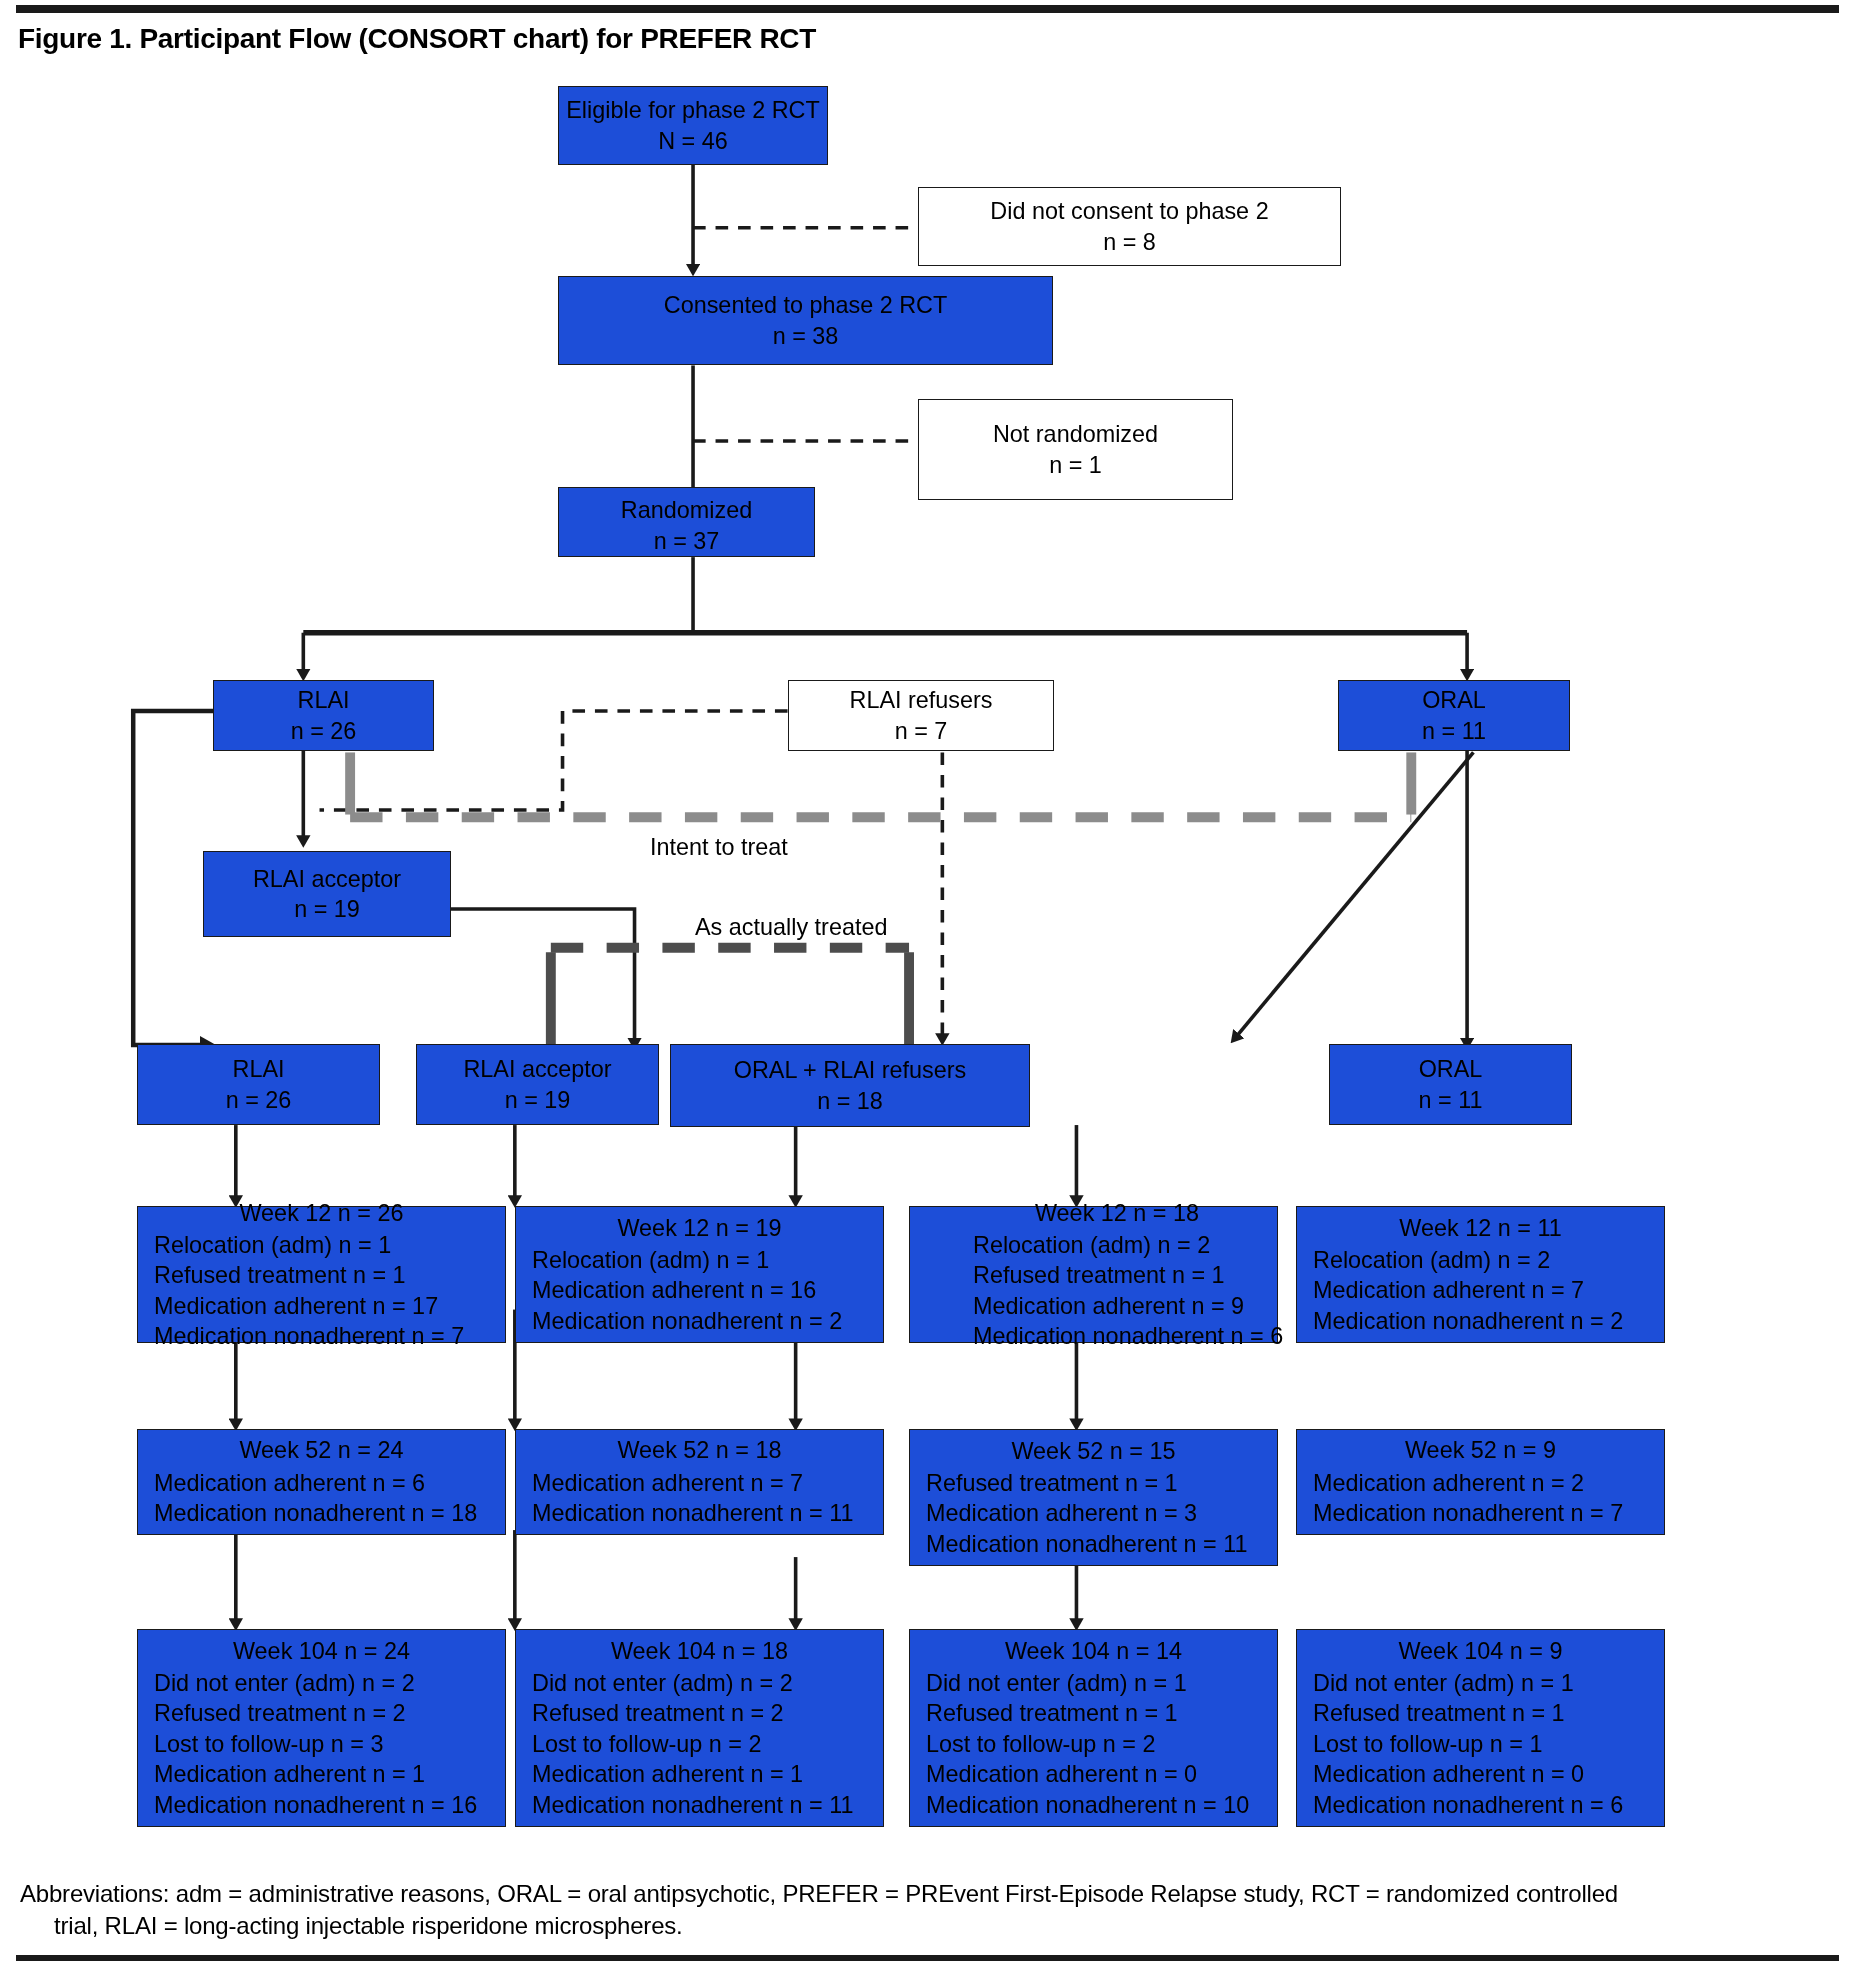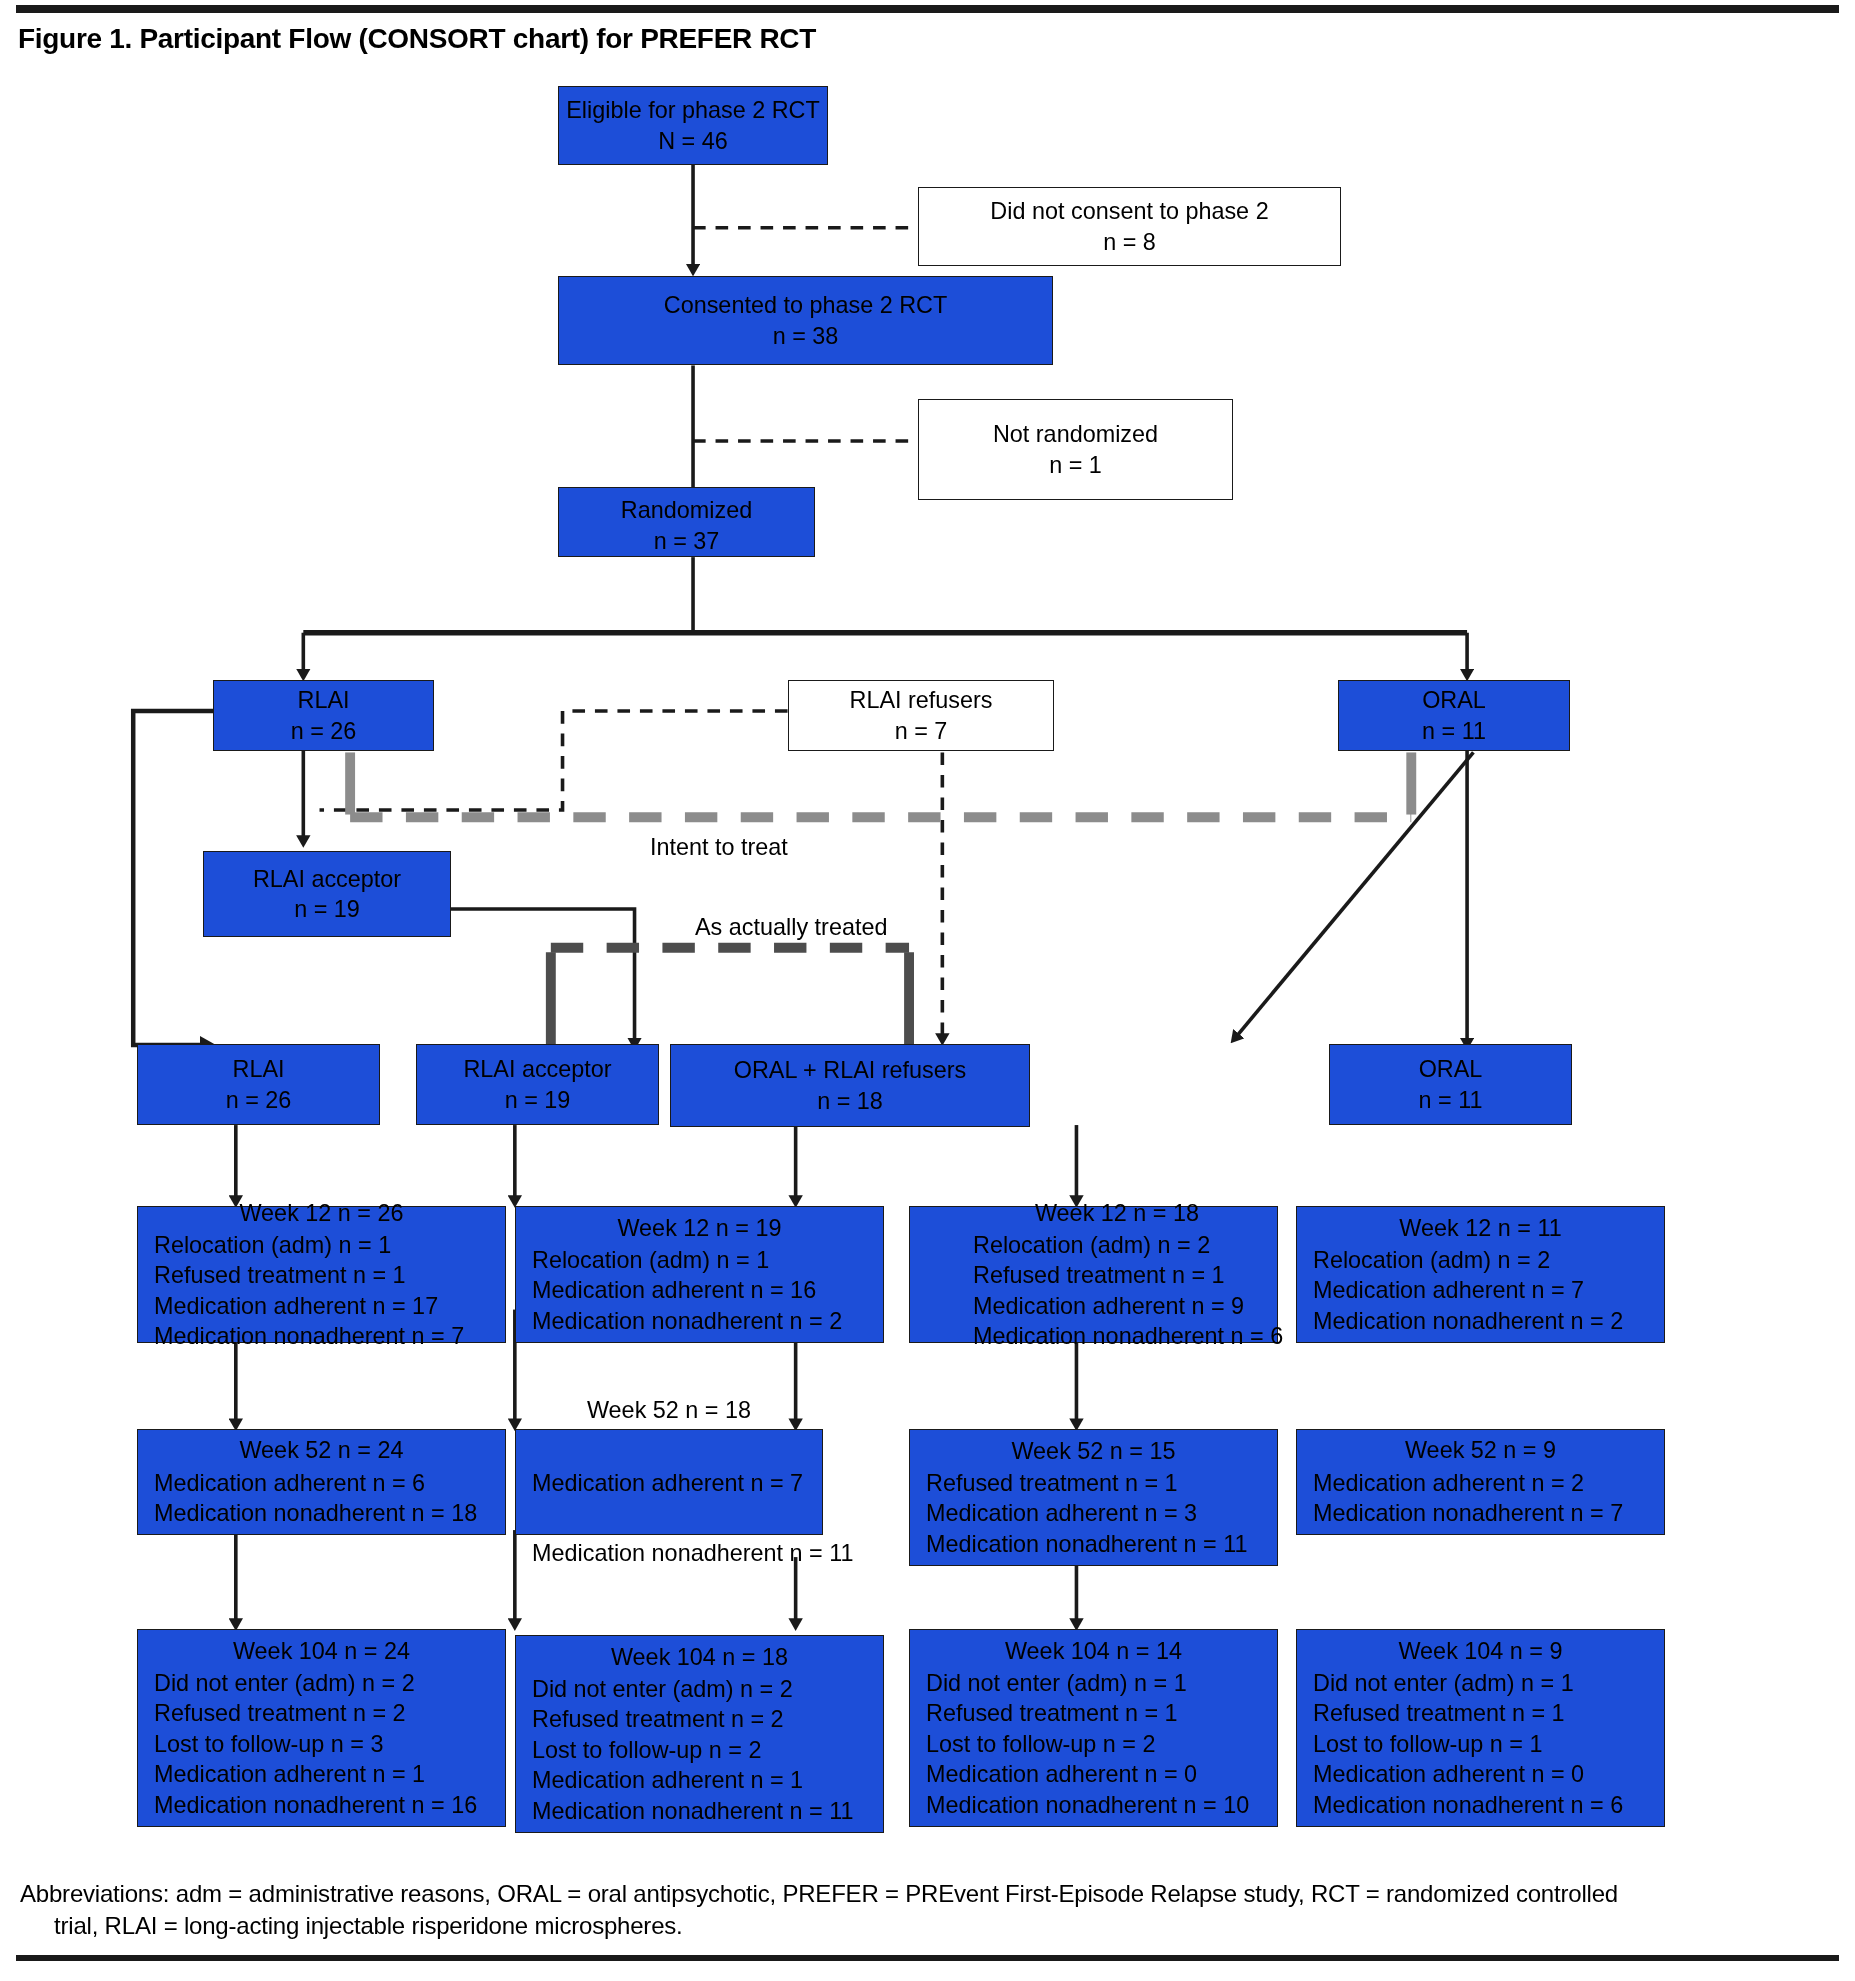--- a/index.html
+++ b/index.html
@@ -198,21 +198,21 @@
     <span class="ln">Relocation (adm) n = 2</span>
     <span class="ln">Medication adherent n =  7</span>
     <span class="ln">Medication nonadherent n = 2</span>
   </div>
 
   <div class="box left-align" style="left:137px;top:1429px;width:369px;height:106px;">
     <span class="hdr">Week 52  n = 24</span>
     <span class="ln">Medication adherent n = 6</span>
     <span class="ln">Medication nonadherent n = 18</span>
   </div>
-  <div class="box left-align" style="left:515px;top:1429px;width:308px;height:106px;gap:40px;">
+  <div class="box left-align" style="left:515px;top:1429px;width:369px;height:106px;">
     <span class="hdr">Week 52  n = 18</span>
     <span class="ln">Medication adherent n = 7</span>
     <span class="ln">Medication nonadherent  n = 11</span>
   </div>
   <div class="box left-align" style="left:909px;top:1429px;width:369px;height:137px;">
     <span class="hdr">Week 52  n = 15</span>
     <span class="ln">Refused treatment n = 1</span>
     <span class="ln">Medication adherent n = 3</span>
     <span class="ln">Medication nonadherent n = 11</span>
   </div>
@@ -223,21 +223,21 @@
   </div>
 
   <div class="box left-align" style="left:137px;top:1629px;width:369px;height:198px;">
     <span class="hdr">Week 104  n = 24</span>
     <span class="ln">Did not enter (adm) n = 2</span>
     <span class="ln">Refused treatment n = 2</span>
     <span class="ln">Lost to follow-up n = 3</span>
     <span class="ln">Medication adherent n =  1</span>
     <span class="ln">Medication nonadherent  n = 16</span>
   </div>
-  <div class="box left-align" style="left:515px;top:1629px;width:369px;height:198px;margin-top:6px;">
+  <div class="box left-align" style="left:515px;top:1629px;width:369px;height:198px;">
     <span class="hdr">Week 104  n = 18</span>
     <span class="ln">Did not enter (adm) n = 2</span>
     <span class="ln">Refused treatment n = 2</span>
     <span class="ln">Lost to follow-up n = 2</span>
     <span class="ln">Medication adherent n =  1</span>
     <span class="ln">Medication nonadherent n = 11</span>
   </div>
   <div class="box left-align" style="left:909px;top:1629px;width:369px;height:198px;">
     <span class="hdr">Week 104 n = 14</span>
     <span class="ln">Did not enter (adm) n = 1</span>

